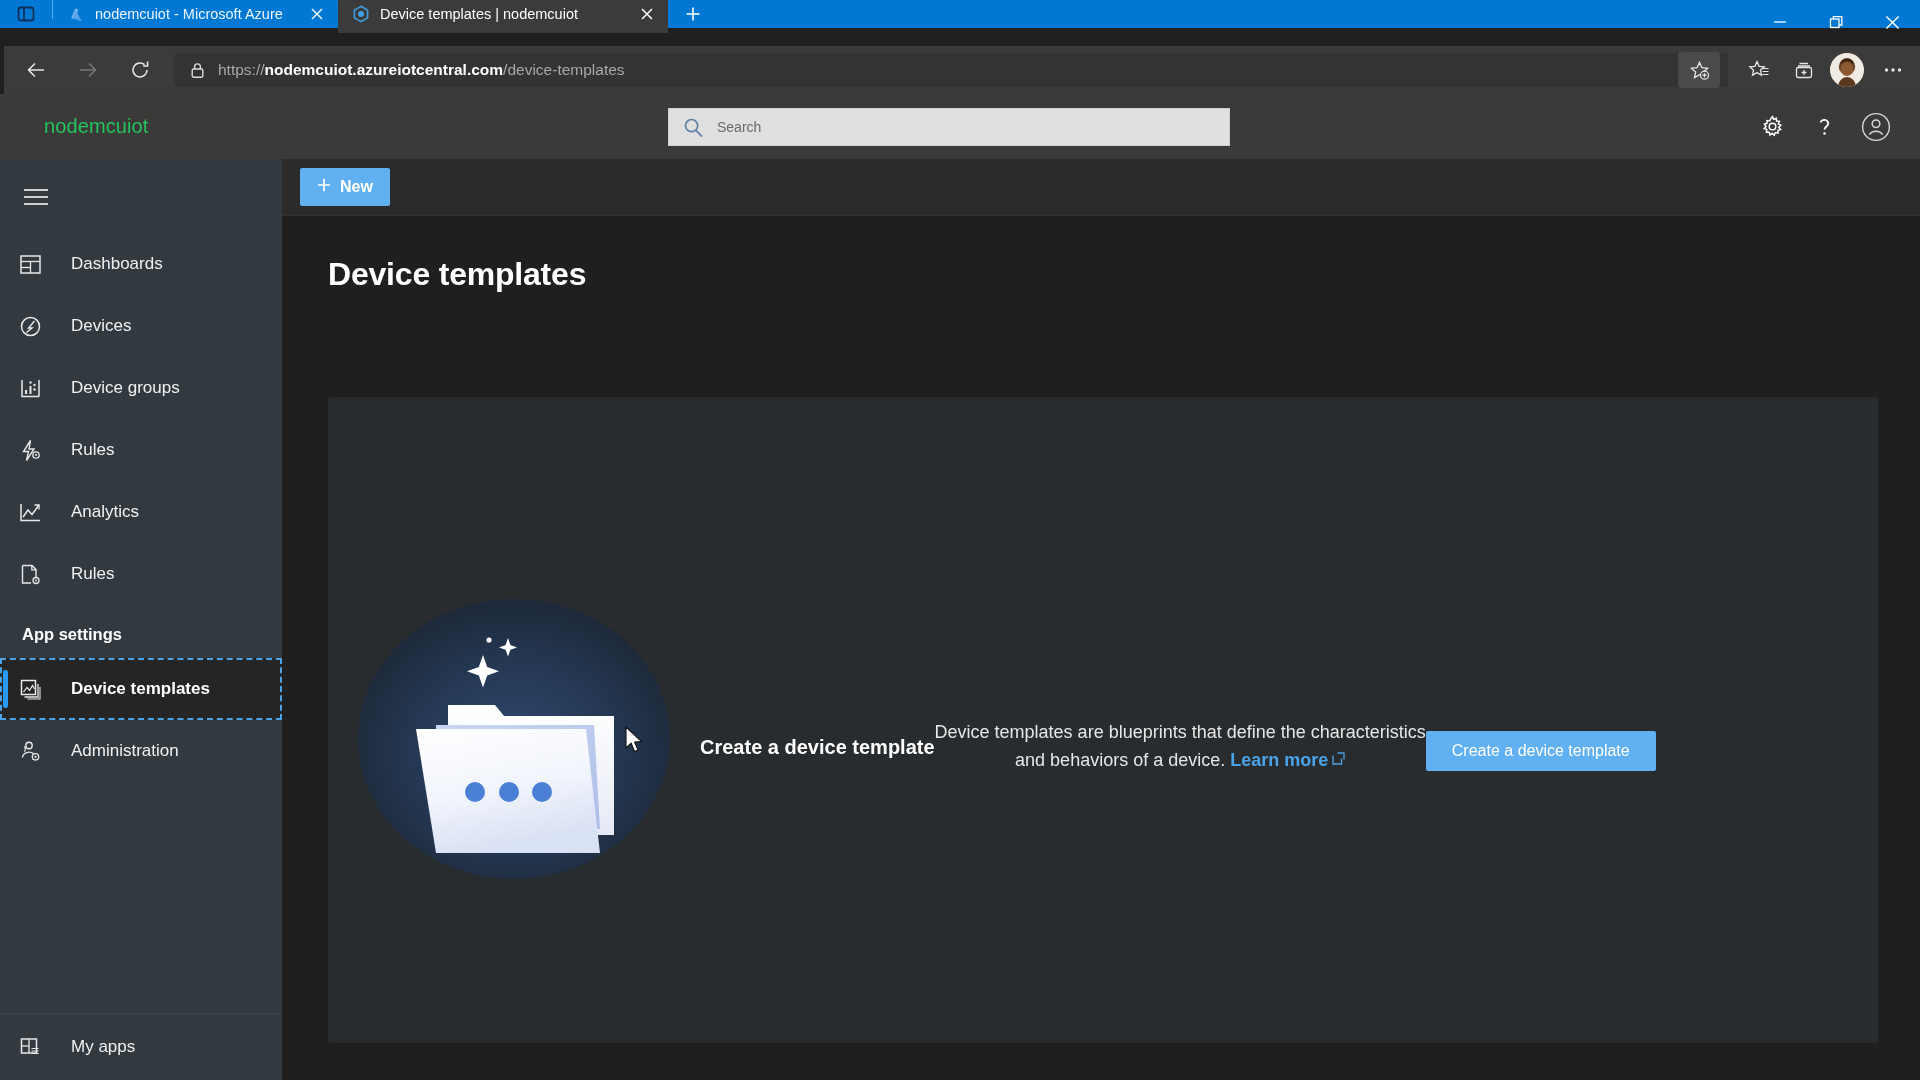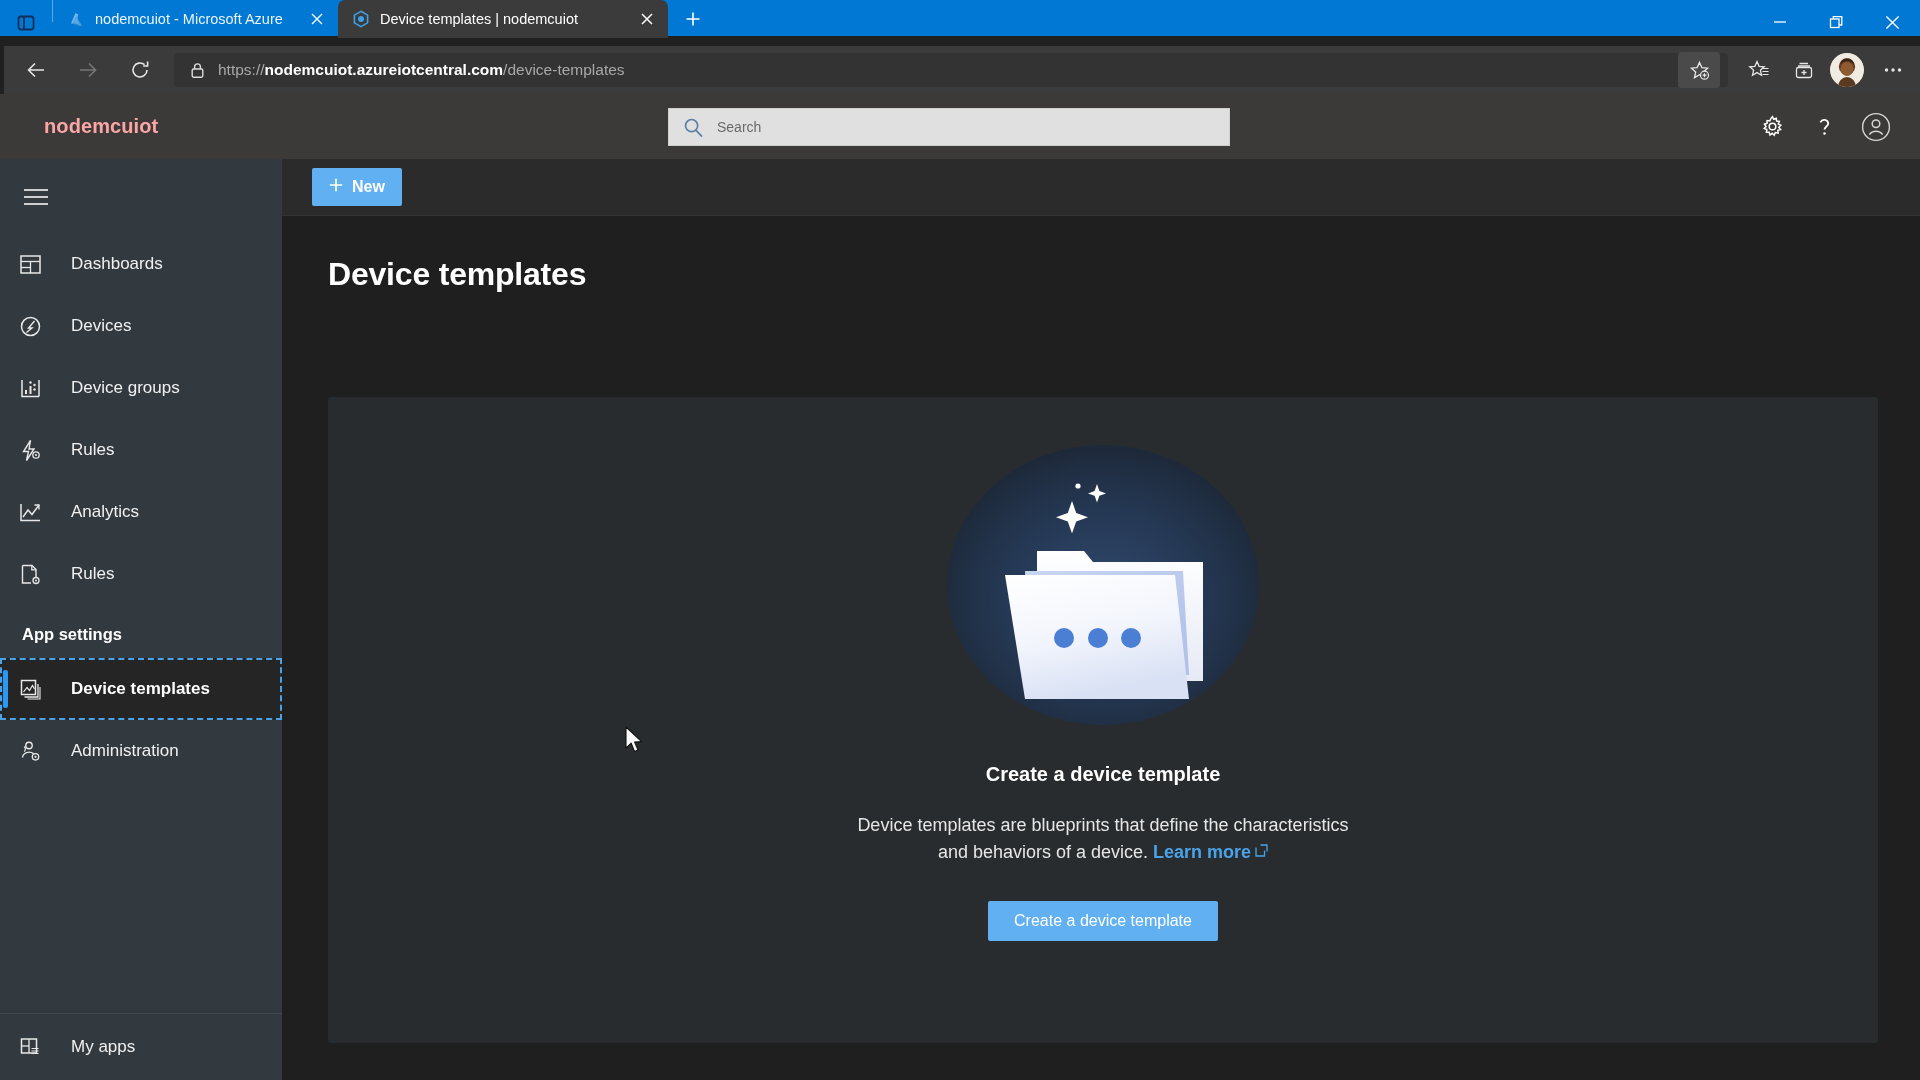--- a/index.html
+++ b/index.html
@@ -6,23 +6,23 @@
   html, body {
     width: 1920px; height: 1080px;
     overflow: hidden;
     background: #202020;
     font-family: "Liberation Sans", sans-serif;
     -webkit-font-smoothing: antialiased;
   }
 
   
   .browser-tabstrip {
-    position: absolute; left: 0; top: 0; width: 1920px; height: 36px;
+    position: absolute; left: 0; top: 0; width: 1920px; height: 28px;
     background: #0078d4;
-    display: flex; align-items: flex-start;
+    display: flex; align-items: center;
   }
   .tabstrip-left-btn {
     width: 52px; height: 46px;
     display: flex; align-items: center; justify-content: center;
   }
   .tab-sep {
     width: 1px; height: 22px; background: #5aa9e8; margin-bottom: 12px;
   }
   .tab {
     height: 38px;
@@ -110,21 +110,21 @@
     position: absolute; left: 0; top: 94px; width: 1920px; height: 986px;
     background: #1f1f1f;
   }
   .app-header {
     position: absolute; left: 0; top: 0; width: 1920px; height: 65px;
     background: #3b3a39;
     display: flex; align-items: center;
   }
   .brand {
     margin-left: 44px;
-    font-size: 20px; font-weight: 700; color: #fca5a5;
+    font-size: 20px; font-weight: 400; color: #22c55e;
     letter-spacing: 0.1px;
   }
   .app-search {
     position: absolute; left: 668px; top: 14px;
     width: 562px; height: 38px;
     background: #e0e0e0; border: 1px solid #cfcfcf;
     display: flex; align-items: center;
     padding-left: 14px;
   }
   .app-search .sicon { flex: 0 0 24px; display:flex; align-items:center;}
@@ -186,42 +186,42 @@
   .sidebar-bottom .nav-item { height: 66px; }
 
   
   .main {
     position: absolute; left: 282px; top: 65px;
     width: 1638px; height: 921px;
     background: #1f1f1f;
   }
   .cmdbar {
     height: 57px; background: #2b2b2b;
-    display: flex; align-items: center; padding-left: 30px;
+    display: flex; align-items: center; padding-left: 18px;
     border-bottom: 1px solid #333333;
   }
   .btn-new {
     height: 38px; min-width: 90px;
     background: #61b0f2; color: #ffffff;
     border: none; border-radius: 2px;
     display: flex; align-items: center; justify-content: center;
     gap: 9px; padding: 0 16px;
     font-size: 16px; font-family: "Liberation Sans", sans-serif;
     font-weight: 600;
   }
   .page-title {
     font-size: 32px; font-weight: 700; color: #ffffff;
     padding: 40px 0 0 46px; letter-spacing: -0.2px;
   }
   .panel {
     position: absolute; left: 46px; top: 238px;
     width: 1550px; height: 646px;
     background: #282c2f;
     border-radius: 3px;
-    display: flex; flex-direction: column;
+    display: flex; flex-direction: row;
     align-items: center; justify-content: flex-start;
     padding-top: 26px;
   }
   .illus { width: 372px; height: 312px; position: relative; }
   .empty-title {
     margin-top: 28px;
     font-size: 20px; font-weight: 700; color: #ffffff;
   }
   .empty-desc {
     margin-top: 26px;

